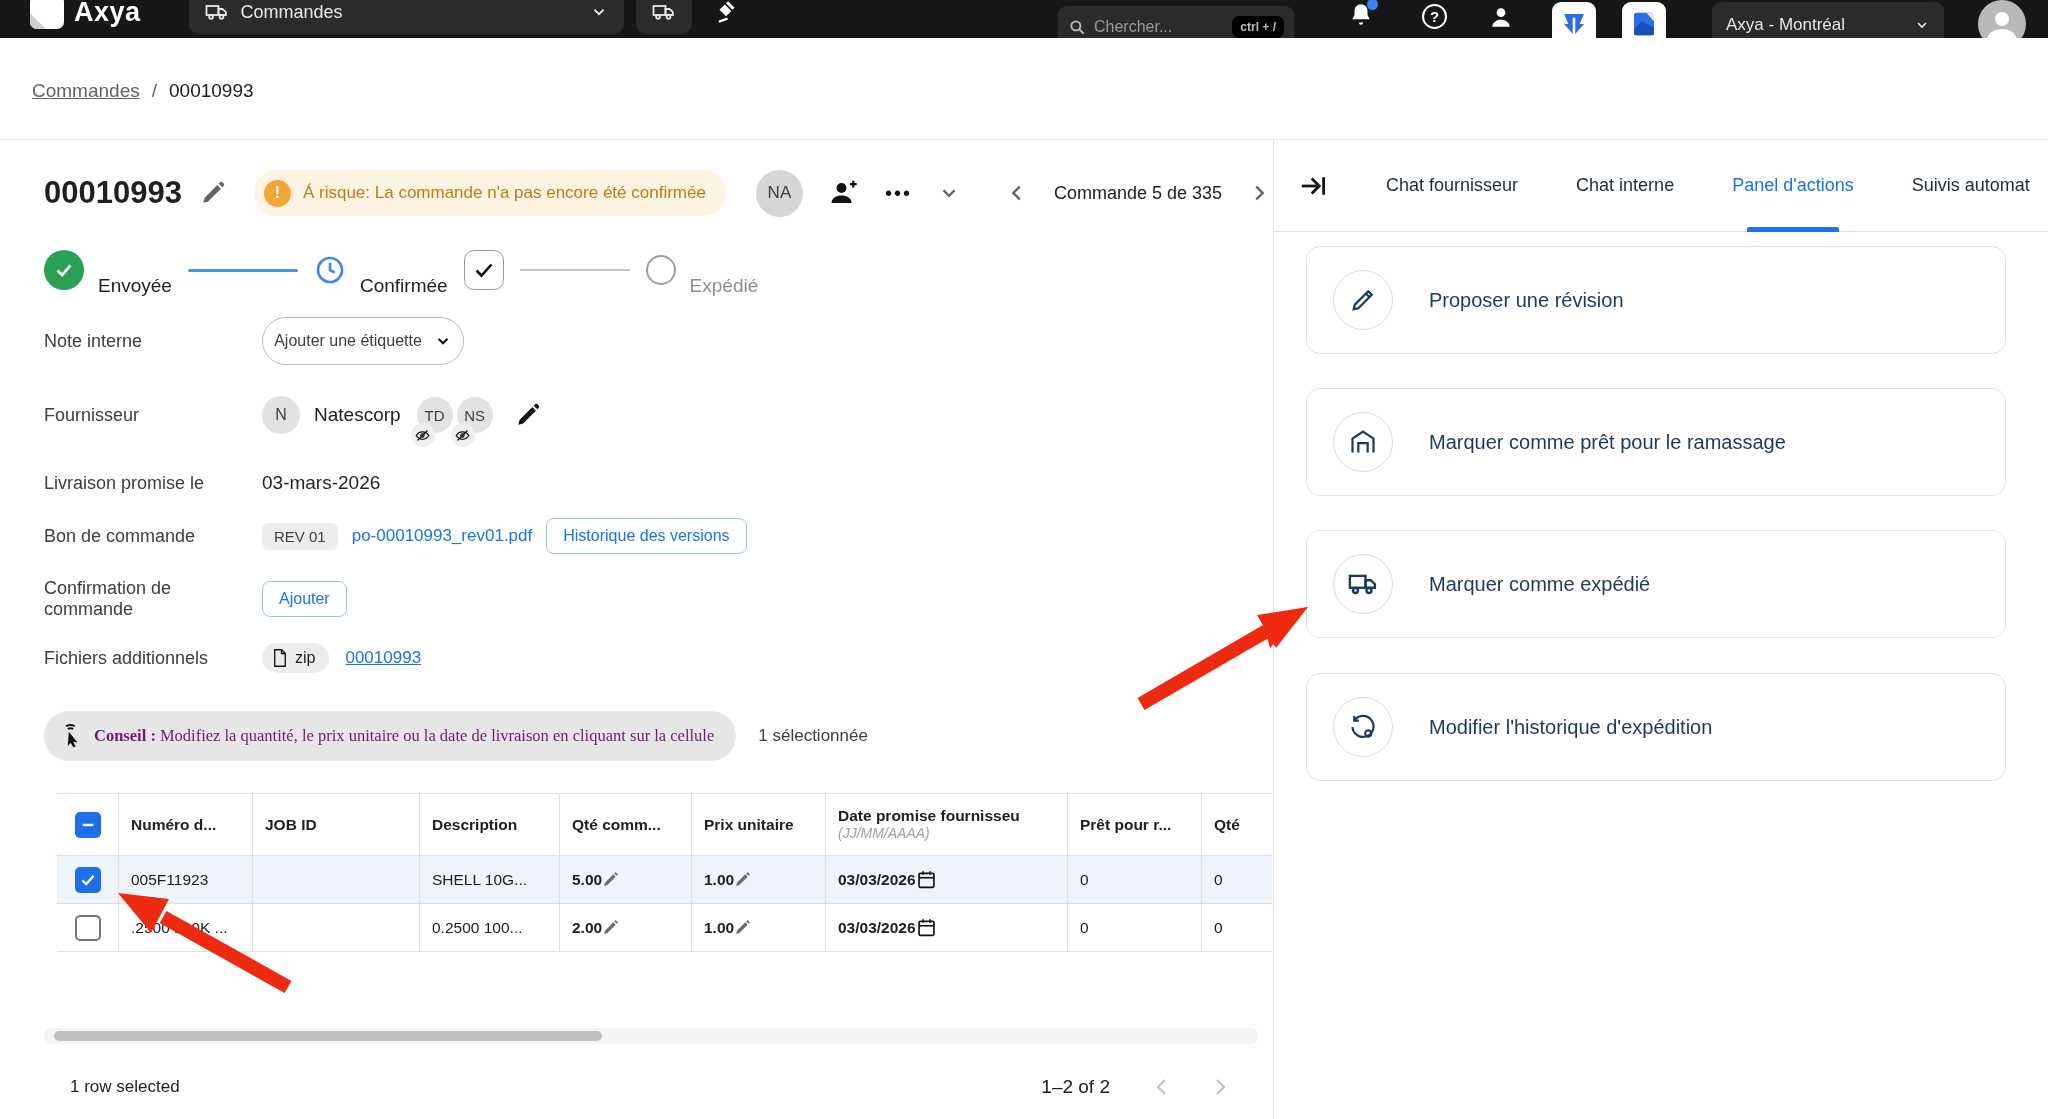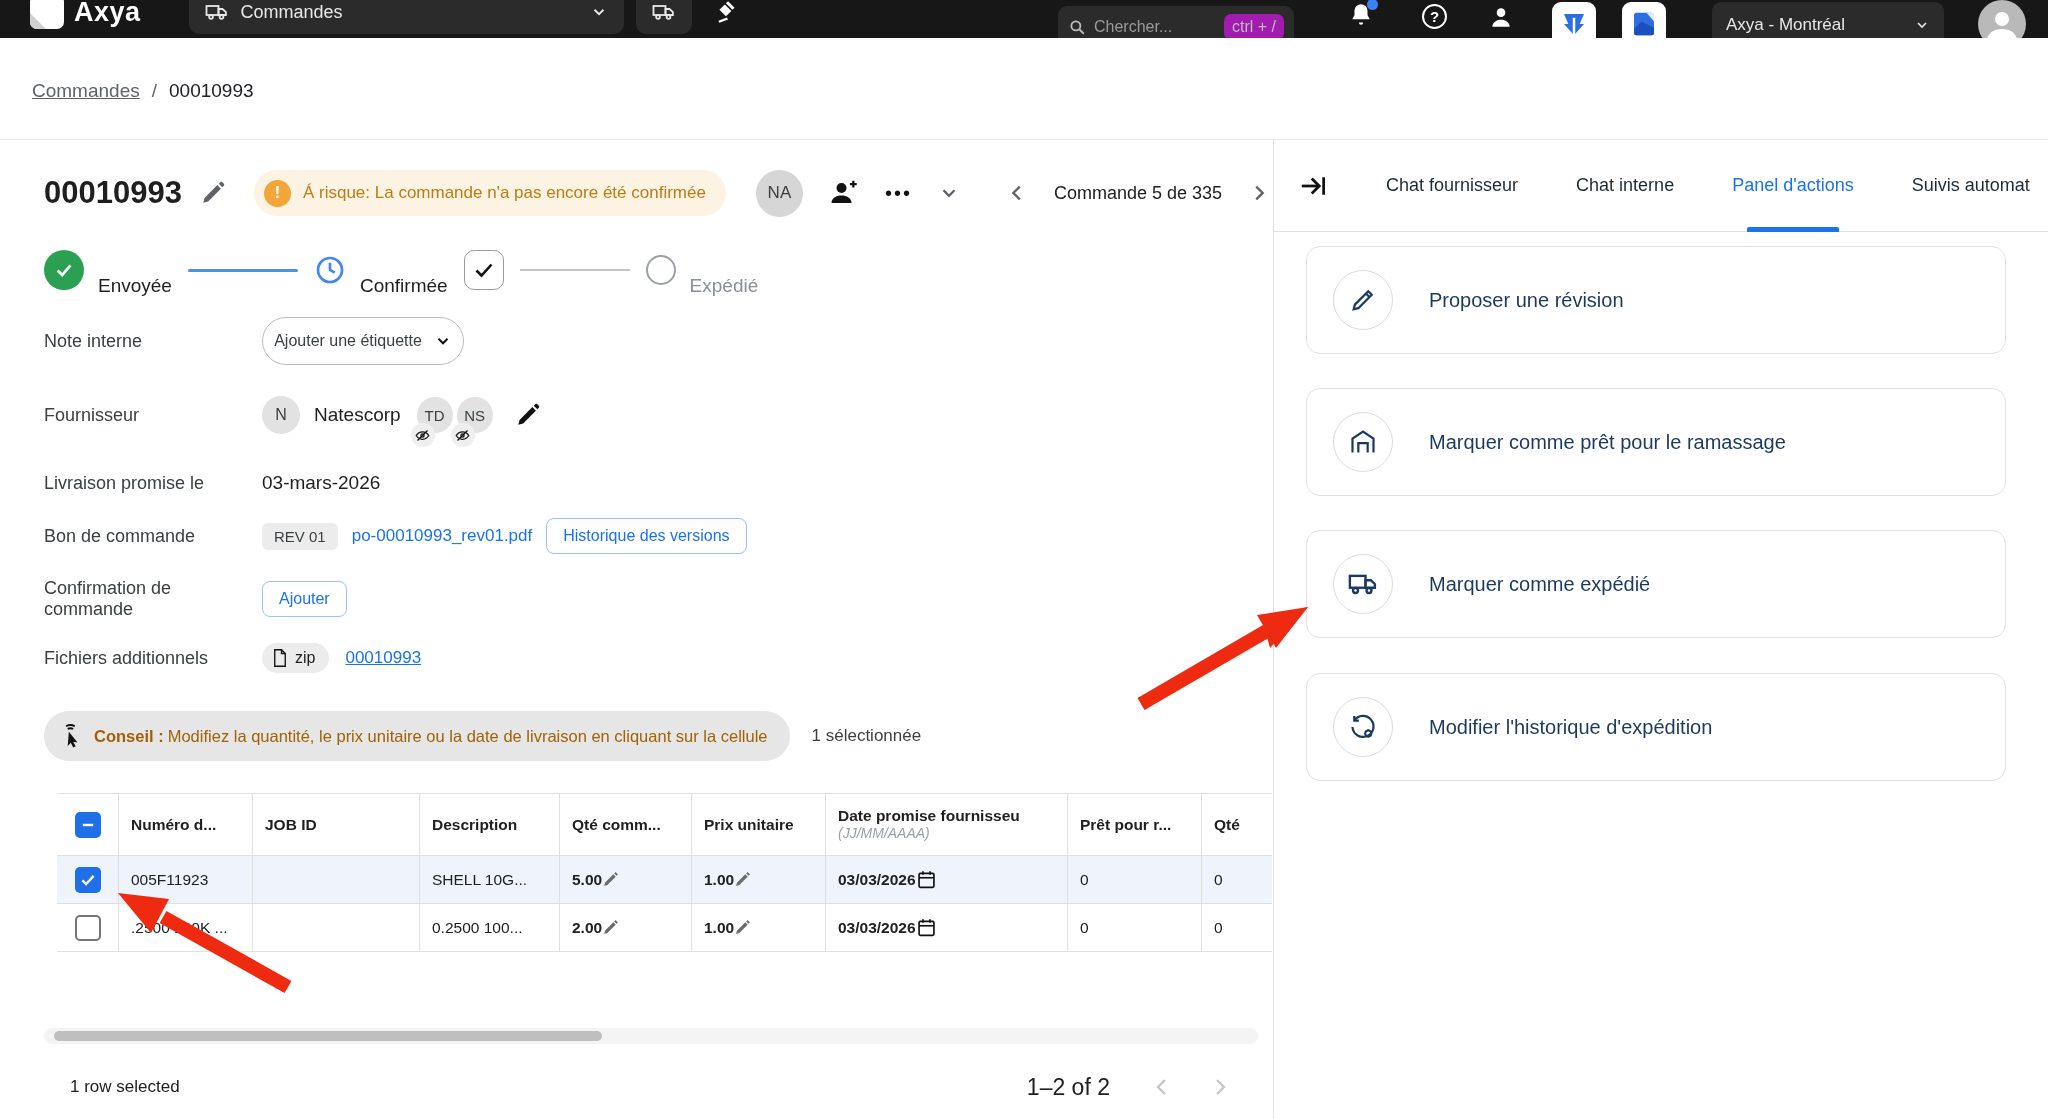--- a/index.html
+++ b/index.html
@@ -13,21 +13,21 @@
   .brand { display:flex; align-items:center; gap:10px; margin-left:30px; }
   .brand-mark { width:34px; height:34px; background:#fff; border-radius:7px; position:relative; overflow:hidden; }
   .brand-mark::after { content:""; position:absolute; left:0; bottom:0; width:16px; height:16px; background:#cfcfcf; clip-path:polygon(0 0,100% 100%,0 100%); }
   .brand-name { color:#fff; font-size:27px; font-weight:bold; letter-spacing:.5px; }
   .nav-dd { margin-left:48px; width:435px; height:44px; background:#2b2b2b; border-radius:10px; display:flex; align-items:center; padding:0 16px; gap:12px; color:#e8e8e8; font-size:18px; }
   .nav-dd .grow { flex:1; }
   .sq-btn { width:56px; height:44px; background:#2b2b2b; border-radius:10px; margin-left:12px; display:flex; align-items:center; justify-content:center; }
   .bar-ic { margin-left:22px; display:flex; align-items:center; justify-content:center; }
   .searchbox { position:absolute; left:1058px; top:6px; width:236px; height:42px; background:#2b2b2b; border-radius:9px; display:flex; align-items:center; padding:0 10px; gap:8px; }
   .search-ph { color:#9a9a9a; font-size:16px; flex:1; white-space:nowrap; }
-  .kbd-chip { background:#a21caf; color:#bdbdbd; border-radius:7px; font-size:16px; padding:4px 8px; white-space:nowrap; }
+  .kbd-chip { background:#000000; color:#bdbdbd; border-radius:7px; font-size:12px; padding:4px 8px; white-space:nowrap;font-weight:bold; }
   .nav-right-ic { position:absolute; top:2px; display:flex; align-items:center; justify-content:center; }
   .bell-badge { position:absolute; top:-3px; right:-4px; width:11px; height:11px; border-radius:50%; background:#3b82f6; }
   .help-circle { width:25px; height:25px; border:2.2px solid #fff; border-radius:50%; color:#fff; font-size:15px; font-weight:bold; display:flex; align-items:center; justify-content:center; }
   .app-tile { width:44px; height:44px; background:#fff; border-radius:9px; display:flex; align-items:center; justify-content:center; }
   .org-dd { position:absolute; left:1712px; top:2px; width:232px; height:46px; background:#2b2b2b; border-radius:9px; display:flex; align-items:center; padding:0 14px; color:#e8e8e8; font-size:17px;justify-content:center; }
   .org-dd .grow { flex:1; }
   .nav-avatar { position:absolute; left:1978px; top:0px; width:48px; height:48px; border-radius:50%; background:#b9b9b9; overflow:hidden; display:flex; align-items:center; justify-content:center; }
 
   
   .crumb-band { position:absolute; top:38px; left:0; width:2048px; height:102px; background:#fff; border-bottom:1px solid #e8eaed; }
@@ -72,21 +72,21 @@
   .fvalue-text { font-size:19px; color:#1f1f1f; }
   .chip { background:#ececec; border-radius:6px; padding:5px 12px; font-size:15px; color:#3c4043; white-space:nowrap; }
   .link { color:#1a73e8; font-size:17px; text-decoration:none; cursor:pointer; }
   .link.ul { text-decoration:underline; }
   .olbtn { border:1px solid #9ec1f5; color:#1a73e8; background:#fff; border-radius:8px; font-size:16px; padding:8px 16px; white-space:nowrap; cursor:pointer; font-family:inherit; }
   .file-chip { display:flex; align-items:center; gap:7px; background:#ececec; border-radius:16px; padding:6px 14px 6px 10px; font-size:16px; color:#1f1f1f; }
 
   
   .tip-row { position:absolute; top:571px; left:44px; display:flex; align-items:center; gap:22px; }
   .tip-pill { height:50px; background:#e6e6e6; border-radius:25px; display:flex; align-items:center; gap:10px; padding:0 22px 0 14px; }
-  .tip-text { font-size:16.5px; color:#a16207; white-space:nowrap; }
+  .tip-text { font-size:16.5px; color:#701a75; white-space:nowrap;font-family:Liberation Serif, serif; }
   .tip-text b { margin-right:4px; }
   .tip-count { font-size:17px; color:#3c4043; white-space:nowrap; }
 
   
   .tbl { position:absolute; top:653px; left:57px; width:1223px; border-top:1px solid #e0e0e0; font-size:15.5px; }
   .tr { display:flex; border-bottom:1px solid #e0e0e0; }
   .td { border-right:1px solid #e0e0e0; display:flex; align-items:center; padding:0 12px; overflow:hidden; white-space:nowrap; }
   .td:first-child { justify-content:center; padding:0; }
   .thead .td { font-weight:bold; color:#1f1f1f; align-items:center; }
   .thead { height:62px; }
@@ -100,21 +100,21 @@
   .cbx.blue { background:#1e6fe8; }
   .cbx.empty { background:#fff; border:2.5px solid #757575; }
   .cell-spread { display:flex; align-items:center; justify-content:flex-start; width:100%;font-weight:bold; }
   .cell-pencil { color:#6b6b6b; display:flex; }
 
   
   .hscroll { position:absolute; top:888px; left:44px; width:1214px; height:16px; background:#f4f4f4; border-radius:8px; }
   .hthumb { position:absolute; top:3px; left:10px; width:548px; height:10px; background:#bfbfbf; border-radius:5px; }
   .tfooter { position:absolute; top:922px; left:44px; width:1214px; height:50px; display:flex; align-items:center; }
   .rows-selected { font-size:17px; margin-left:26px; }
-  .range-label { margin-left:auto; font-size:23px; }
+  .range-label { margin-left:auto; font-size:19px; }
   .pg-ic { margin-left:40px; color:#c4c4c4; display:flex; }
 
   
   .panel { position:absolute; top:140px; left:1273px; width:775px; height:979px; border-left:1px solid #e0e0e0; background:#fff; overflow:hidden; }
   .tabbar { position:absolute; top:0; left:0; width:775px; height:92px; border-bottom:1px solid #e0e0e0; display:flex; align-items:center; white-space:nowrap; }
   .collapse-ic { margin-left:24px; display:flex; }
   .tab { position:relative; height:92px; display:flex; align-items:center; font-size:18px; color:#1f2a37; margin-left:58px; cursor:pointer; }
   .tab.active { color:#1a73e8; }
   .tab.active::after { content:""; position:absolute; left:12%; bottom:0; width:76%; height:5px; background:#1a73e8; border-radius:2px 2px 0 0; }
 

